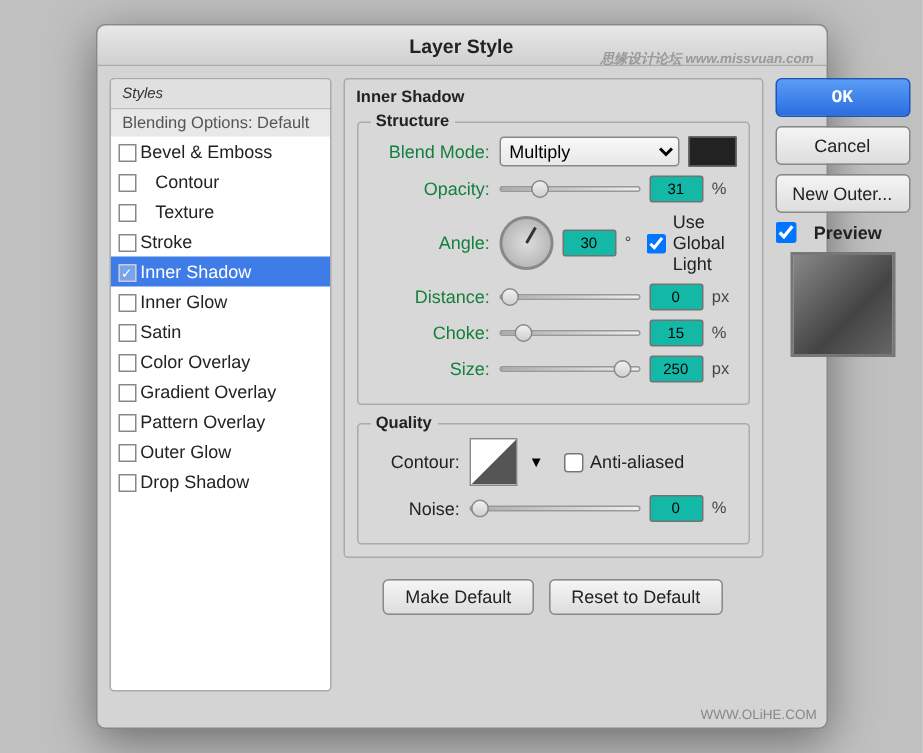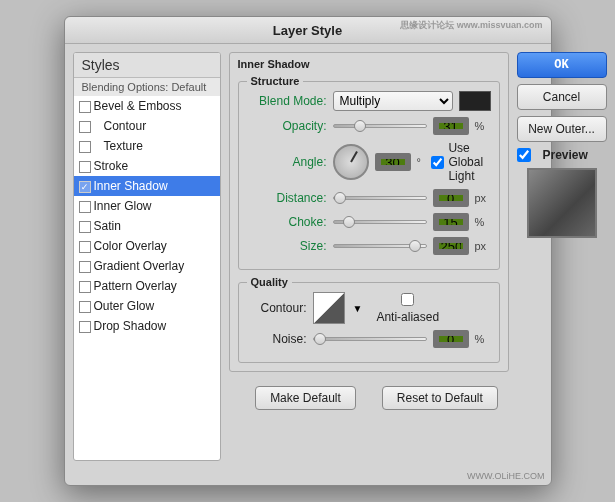--- a/index.html
+++ b/index.html
@@ -31,45 +31,47 @@
       padding: 6px 0 5px;
       font-size: 13px;
       font-weight: bold;
       color: #222;
       border-radius: 6px 6px 0 0;
       position: relative;
     }
     .watermark-top {
       position: absolute;
       right: 8px;
-      top: 2px;
+      top: 16px;
       font-size: 9px;
       color: #999;
+      font-style: italic;
     }
     .dialog-body {
       display: flex;
       flex: 1;
       padding: 8px;
       gap: 8px;
     }
     
     .sidebar {
       width: 148px;
       background: #fff;
       border: 1px solid #aaa;
       border-radius: 3px;
       flex-shrink: 0;
       overflow-y: auto;
     }
     .sidebar-header {
       background: #e0e0e0;
       padding: 4px 8px;
-      font-size: 14px;
+      font-size: 10px;
       color: #333;
       border-bottom: 1px solid #bbb;
+      font-style: italic;
     }
     .sidebar-item {
       padding: 3px 8px 3px 20px;
       font-size: 12px;
       color: #222;
       cursor: pointer;
       display: flex;
       align-items: flex-end;
       gap: 5px;
       position: relative;
@@ -148,24 +150,24 @@
       width: 12px;
       height: 12px;
       background: linear-gradient(to bottom, #f0f0f0, #d0d0d0);
       border: 1px solid #888;
       border-radius: 50%;
       cursor: pointer;
     }
     .input-small {
       width: 36px;
       height: 18px;
-      border: 6px solid #737373;
+      border: 1px solid #737373;
       border-radius: 2px;
-      background: #4d7c0f;
-      font-size: 13px;
+      background: #14b8a6;
+      font-size: 10px;
       text-align: center;
       padding: 0 2px;
     }
     .unit-label {
       font-size: 11px;
       color: #444;
       width: 16px;
     }
     .blend-select {
       height: 20px;
@@ -265,21 +267,20 @@
     }
     .bottom-btn {
       height: 24px;
       padding: 0 14px;
       border-radius: 4px;
       border: 1px solid #888;
       background: linear-gradient(to bottom, #f5f5f5, #ddd);
       font-size: 12px;
       cursor: pointer;
       color: #222;
-      margin-left: 16px;
     }
     .watermark-bottom {
       text-align: right;
       font-size: 9px;
       color: #888;
       padding: 2px 6px 4px;
     }
     .contour-thumb {
       width: 32px;
       height: 32px;
@@ -448,21 +449,21 @@
 
           <div class="form-row">
             <span class="form-label-sm">Contour:</span>
             <div class="contour-thumb">
               <svg viewBox="0 0 32 32" xmlns="http://www.w3.org/2000/svg">
                 <polygon points="0,32 32,0 32,32" fill="#555"></polygon>
                 <polygon points="0,32 32,0 0,0" fill="#fff"></polygon>
               </svg>
             </div>
             <span style="font-size:10px;cursor:pointer;margin-left:2px;">▼</span>
-            <label class="checkbox-row" style="margin-left:8px;flex-direction:column;">
+            <label class="checkbox-row" style="margin-left:8px;">
               <input type="checkbox" class="check-input" style="">
               <span>Anti-aliased</span>
             </label>
           </div>
 
           <div class="form-row">
             <span class="form-label-sm">Noise:</span>
             <div class="slider-track">
               <div class="slider-thumb" style="left:0%;"></div>
             </div>

